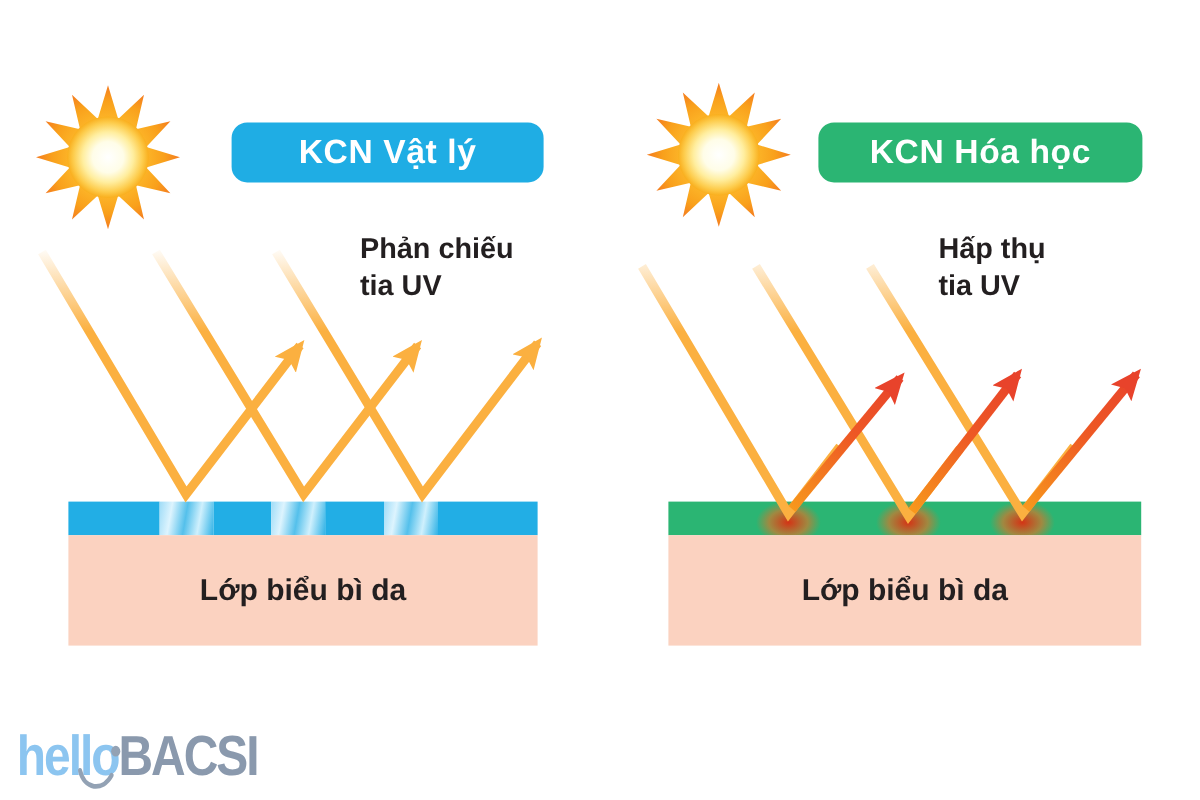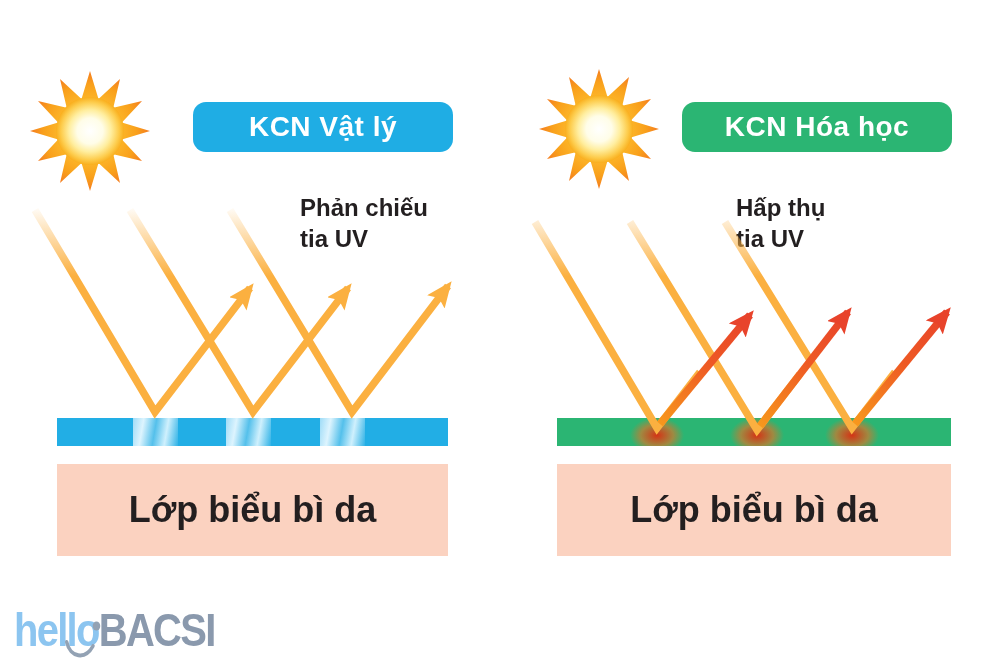--- a/index.html
+++ b/index.html
@@ -11,38 +11,38 @@
   .pill{position:absolute;top:102px;height:50px;border-radius:13px;display:flex;
         align-items:center;justify-content:center;color:#fff;font-weight:bold;
         font-size:28px;z-index:2;letter-spacing:.5px;}
   .pill-blue{left:193px;width:260px;background:var(--physical-badge-blue,#1FADE4);}
   .pill-green{left:682px;width:270px;background:var(--chemical-badge-green,#2BB573);}
 
   
   .caption{position:absolute;top:192px;width:180px;text-align:left;z-index:2;
            color:var(--text-dark,#231F20);font-weight:bold;font-size:24px;line-height:31px;}
   .caption-left{left:300px;}
-  .caption-right{left:736px;}
+  .caption-right{left:782px;}
 
   
   .film{position:absolute;top:418px;height:28px;z-index:1;}
   .film-blue{left:57px;width:391px;display:flex;}
   .seg{height:100%;}
   .seg-solid{background:var(--film-blue,#22AEE5);}
   .seg-grad{background:linear-gradient(100deg,#9FDCF7 0%,#DDF4FE 22%,#54C0EB 48%,#CFF0FD 72%,#2FB2E6 100%);}
   .film-green{left:557px;width:394px;background-color:var(--film-green,#2BB573);
     background-image:
       radial-gradient(ellipse 36px 24px at 100px 62%, rgba(221,45,16,.95) 0%, rgba(237,108,32,.6) 45%, rgba(237,108,32,0) 75%),
       radial-gradient(ellipse 36px 24px at 200px 62%, rgba(221,45,16,.95) 0%, rgba(237,108,32,.6) 45%, rgba(237,108,32,0) 75%),
       radial-gradient(ellipse 36px 24px at 295px 62%, rgba(221,45,16,.95) 0%, rgba(237,108,32,.6) 45%, rgba(237,108,32,0) 75%);}
 
   
-  .skin{position:absolute;top:464px;height:92px;background:var(--skin-pink,#FBD2C0);
+  .skin{position:absolute;top:446px;height:92px;background:var(--skin-pink,#FBD2C0);
         display:flex;align-items:center;justify-content:center;z-index:1;
-        color:var(--text-dark,#231F20);font-weight:bold;font-size:36px;}
+        color:var(--text-dark,#231F20);font-weight:bold;font-size:25px;}
   .skin-left{left:57px;width:391px;}
   .skin-right{left:557px;width:394px;}
 
   
   svg.scene{position:absolute;left:0;top:0;z-index:3;pointer-events:none;}
 
   
   .logo{position:absolute;left:14px;top:600px;width:320px;height:64px;z-index:2;
         font-weight:bold;font-size:47px;line-height:60px;letter-spacing:-2px;
         transform:scaleX(.85);transform-origin:left center;white-space:nowrap;}

